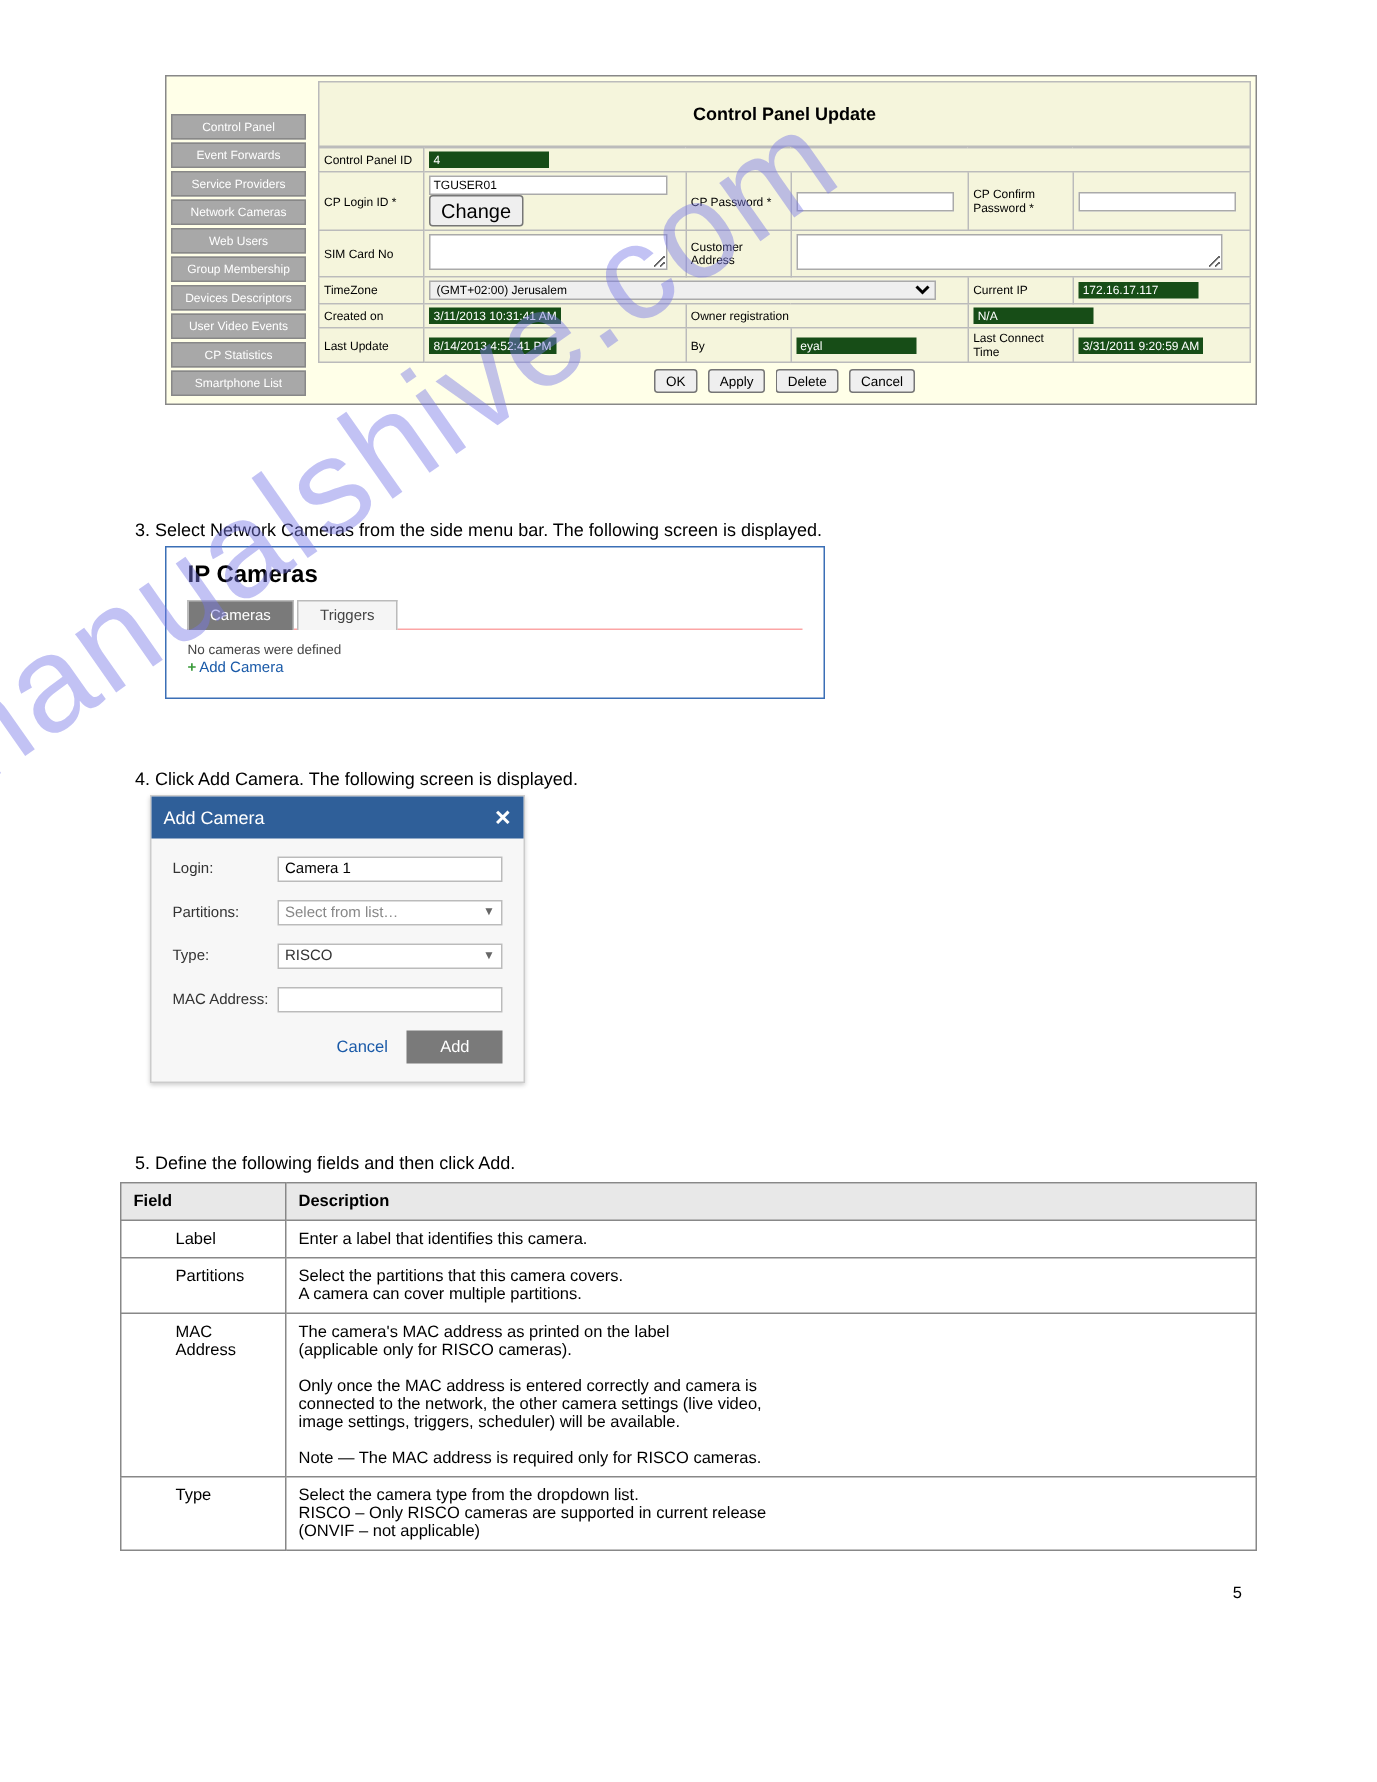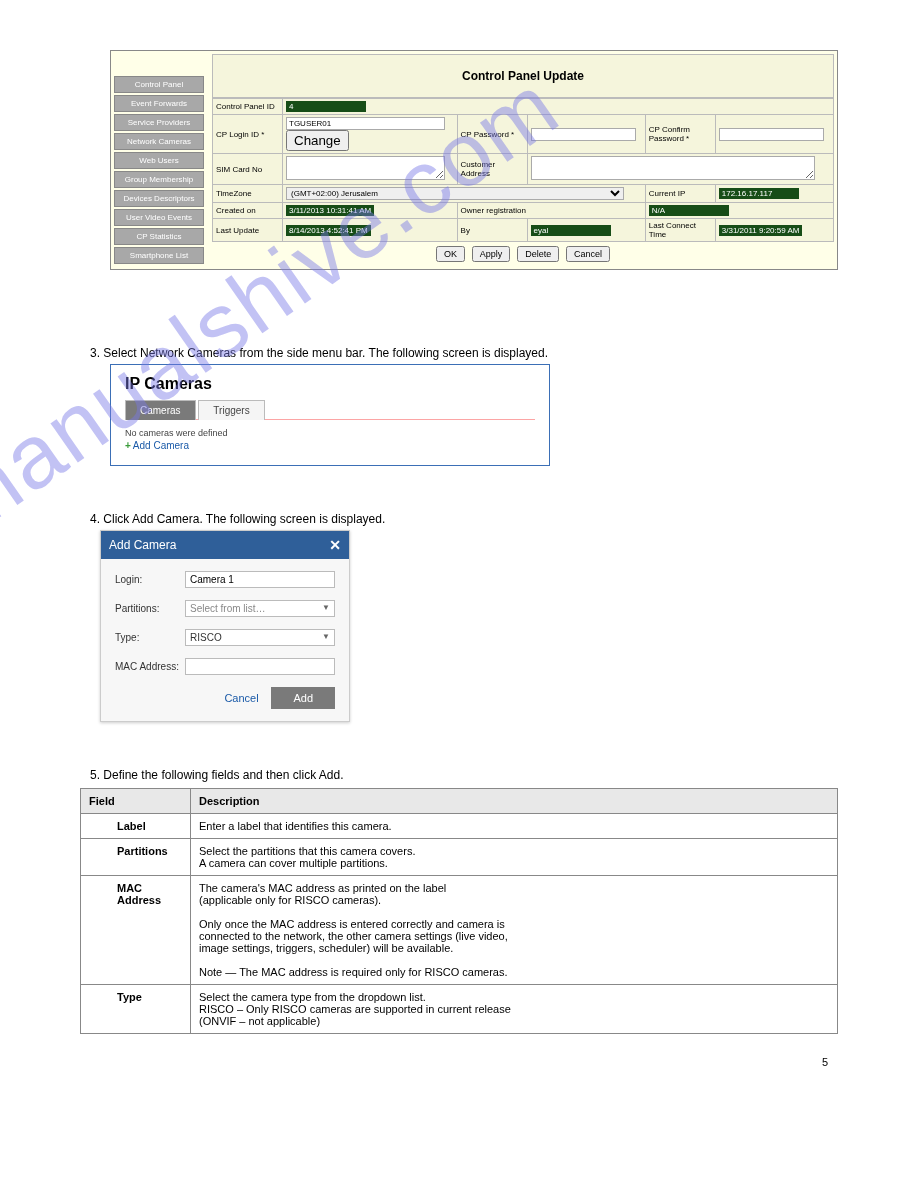--- a/index.html
+++ b/index.html
@@ -42,21 +42,21 @@
   .dinput, .dselect { flex: 1; border: 1px solid #bbb; padding: 2px 4px; font-size: 10px; background: #fff; }
   .dselect { color: #888; }
   .dselect::after { content: "▼"; float: right; font-size: 8px; color: #666; }
   .dbtns { text-align: right; margin-top: 10px; }
   .cancel-link { color: #1a5aa8; font-size: 11px; margin-right: 10px; cursor: pointer; }
   .addbtn { background: #7a7a7a; color: #fff; border: none; padding: 5px 22px; font-size: 11px; cursor: pointer; }
 
   .fields-table { width: 100%; border-collapse: collapse; margin-top: 6px; }
   .fields-table th, .fields-table td { border: 1px solid #888; font-size: 11px; padding: 6px 8px; text-align: left; vertical-align: top; }
   .fields-table th { background: #e8e8e8; font-weight: bold; }
-  .fields-table td.fname { width: 110px; font-weight: bold; padding-left: 36px; }
+  .fields-table td.fname { width: 110px; font-weight: normal; padding-left: 36px; }
 
   .pagenum { text-align: right; font-size: 11px; margin-top: 22px; margin-right: 10px; }
 </style>
 </head>
 <body>
 
 <div class="watermark">manualshive.com</div>
 
 <div class="top-panel">
   <div class="sidebar">

